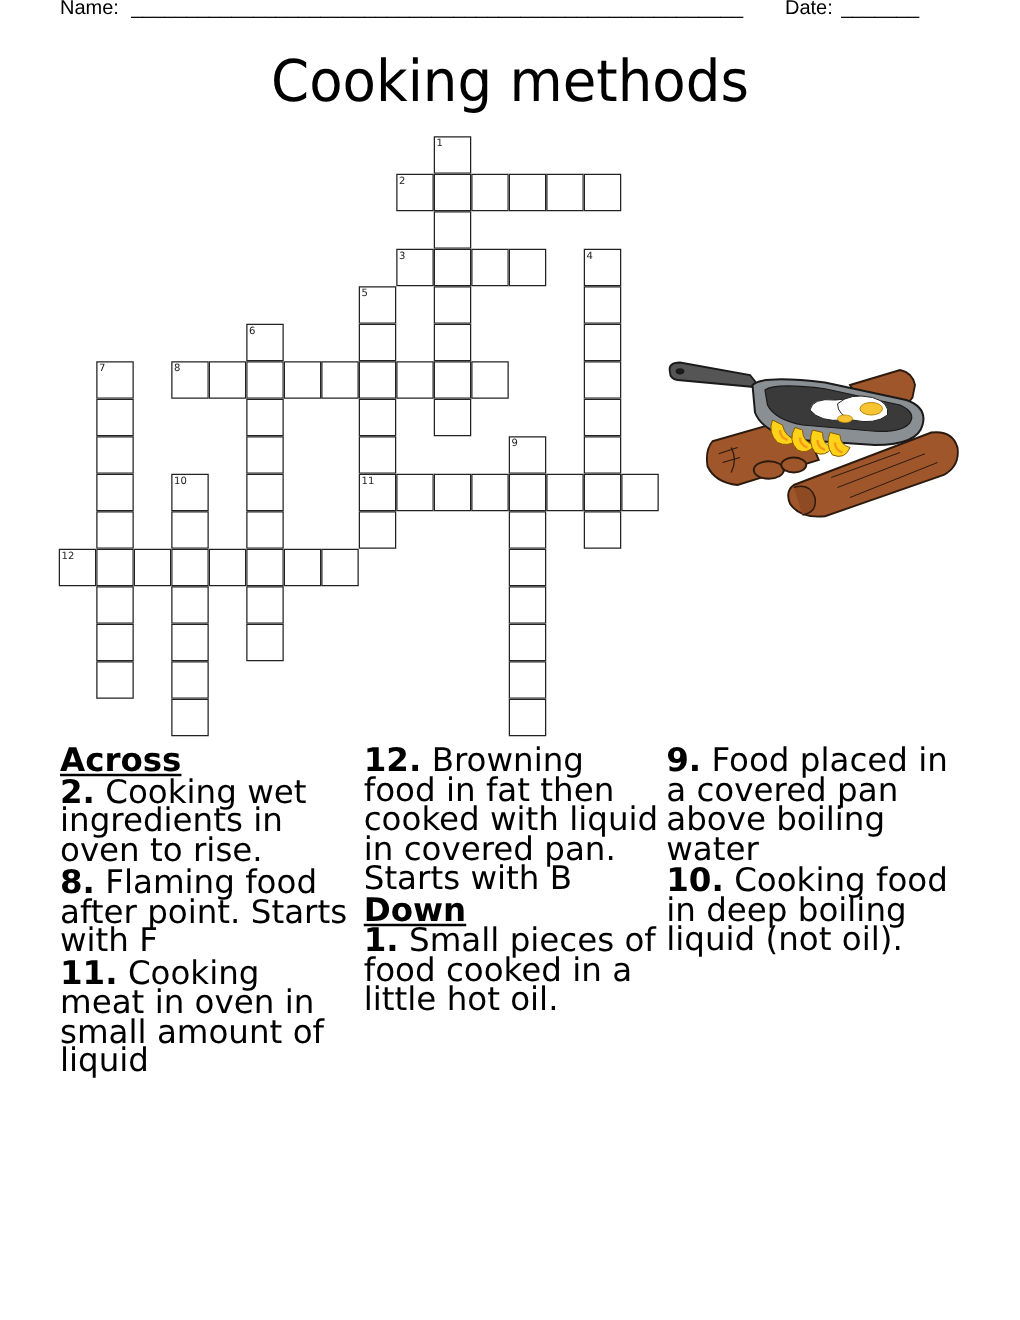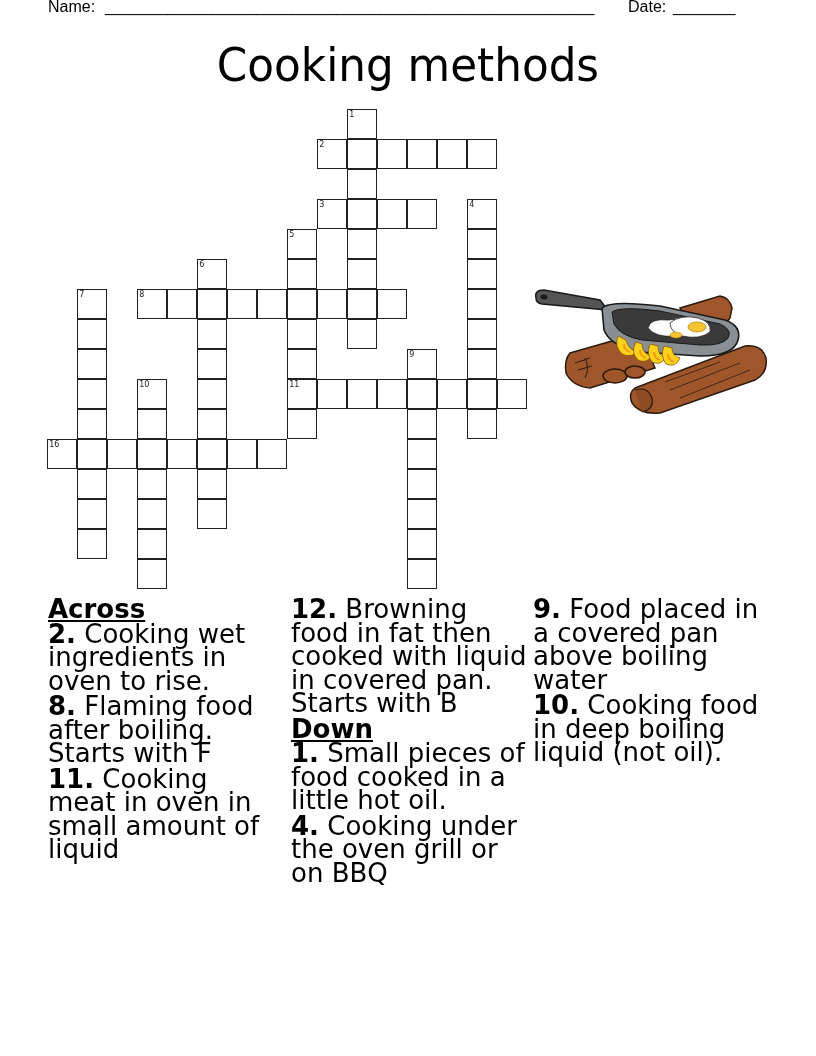--- a/index.html
+++ b/index.html
@@ -126,21 +126,21 @@
     <div class="cell" style="left: 138px; top: 470px;"></div>
     <div class="cell" style="left: 138px; top: 500px;"></div>
     <div class="cell" style="left: 138px; top: 530px;"></div>
     <div class="cell" style="left: 138px; top: 560px;"></div>
     <div class="cell" style="left: 318px; top: 380px;"></div>
     <div class="cell" style="left: 348px; top: 380px;"></div>
     <div class="cell" style="left: 378px; top: 380px;"></div>
     <div class="cell" style="left: 438px; top: 380px;"></div>
     <div class="cell" style="left: 498px; top: 380px;"></div>
     <div class="cell" style="left: 48px; top: 440px;">
-      <span class="num">16</span>
+      <span class="num">12</span>
     </div>
     <div class="cell" style="left: 108px; top: 440px;"></div>
     <div class="cell" style="left: 168px; top: 440px;"></div>
     <div class="cell" style="left: 228px; top: 440px;"></div>
     <div class="cell" style="left: 258px; top: 440px;"></div>
   </div>
 
 <svg class="illustration" viewBox="0 0 250 140" xmlns="http://www.w3.org/2000/svg">
 
   <g>
@@ -185,27 +185,26 @@
     <path d="M94 66 Q94 72 100 74" stroke="#f59a16" stroke-width="2" fill="none"></path>
     <path d="M110 72 Q110 78 116 80" stroke="#f59a16" stroke-width="2" fill="none"></path>
     <path d="M124 74 Q124 80 130 82" stroke="#f59a16" stroke-width="2" fill="none"></path>
     <path d="M138 76 Q138 82 144 84" stroke="#f59a16" stroke-width="2" fill="none"></path>
   </g>
 </svg>
 
 <div class="clues col1">
   <div class="clue-heading">Across</div>
   <div class="clue"><b>2.</b><span> Cooking wet ingredients in oven to rise.</span></div>
-  <div class="clue"><b>8.</b><span> Flaming food after boiling. Starts with F</span></div>
+  <div class="clue"><b>8.</b><span> Flaming food after point. Starts with F</span></div>
   <div class="clue"><b>11.</b><span> Cooking meat in oven in small amount of liquid</span></div>
 </div>
 
 <div class="clues col2">
   <div class="clue"><b>12.</b><span> Browning food in fat then cooked with liquid in covered pan. Starts with B</span></div>
   <div class="clue-heading">Down</div>
   <div class="clue"><b>1.</b><span> Small pieces of food cooked in a little hot oil.</span></div>
-  <div class="clue"><b>4.</b><span> Cooking under the oven grill or on BBQ</span></div>
 </div>
 
 <div class="clues col3">
   <div class="clue"><b>9.</b><span> Food placed in a covered pan above boiling water</span></div>
   <div class="clue"><b>10.</b><span> Cooking food in deep boiling liquid (not oil).</span></div>
 </div>
 
 </body></html>

